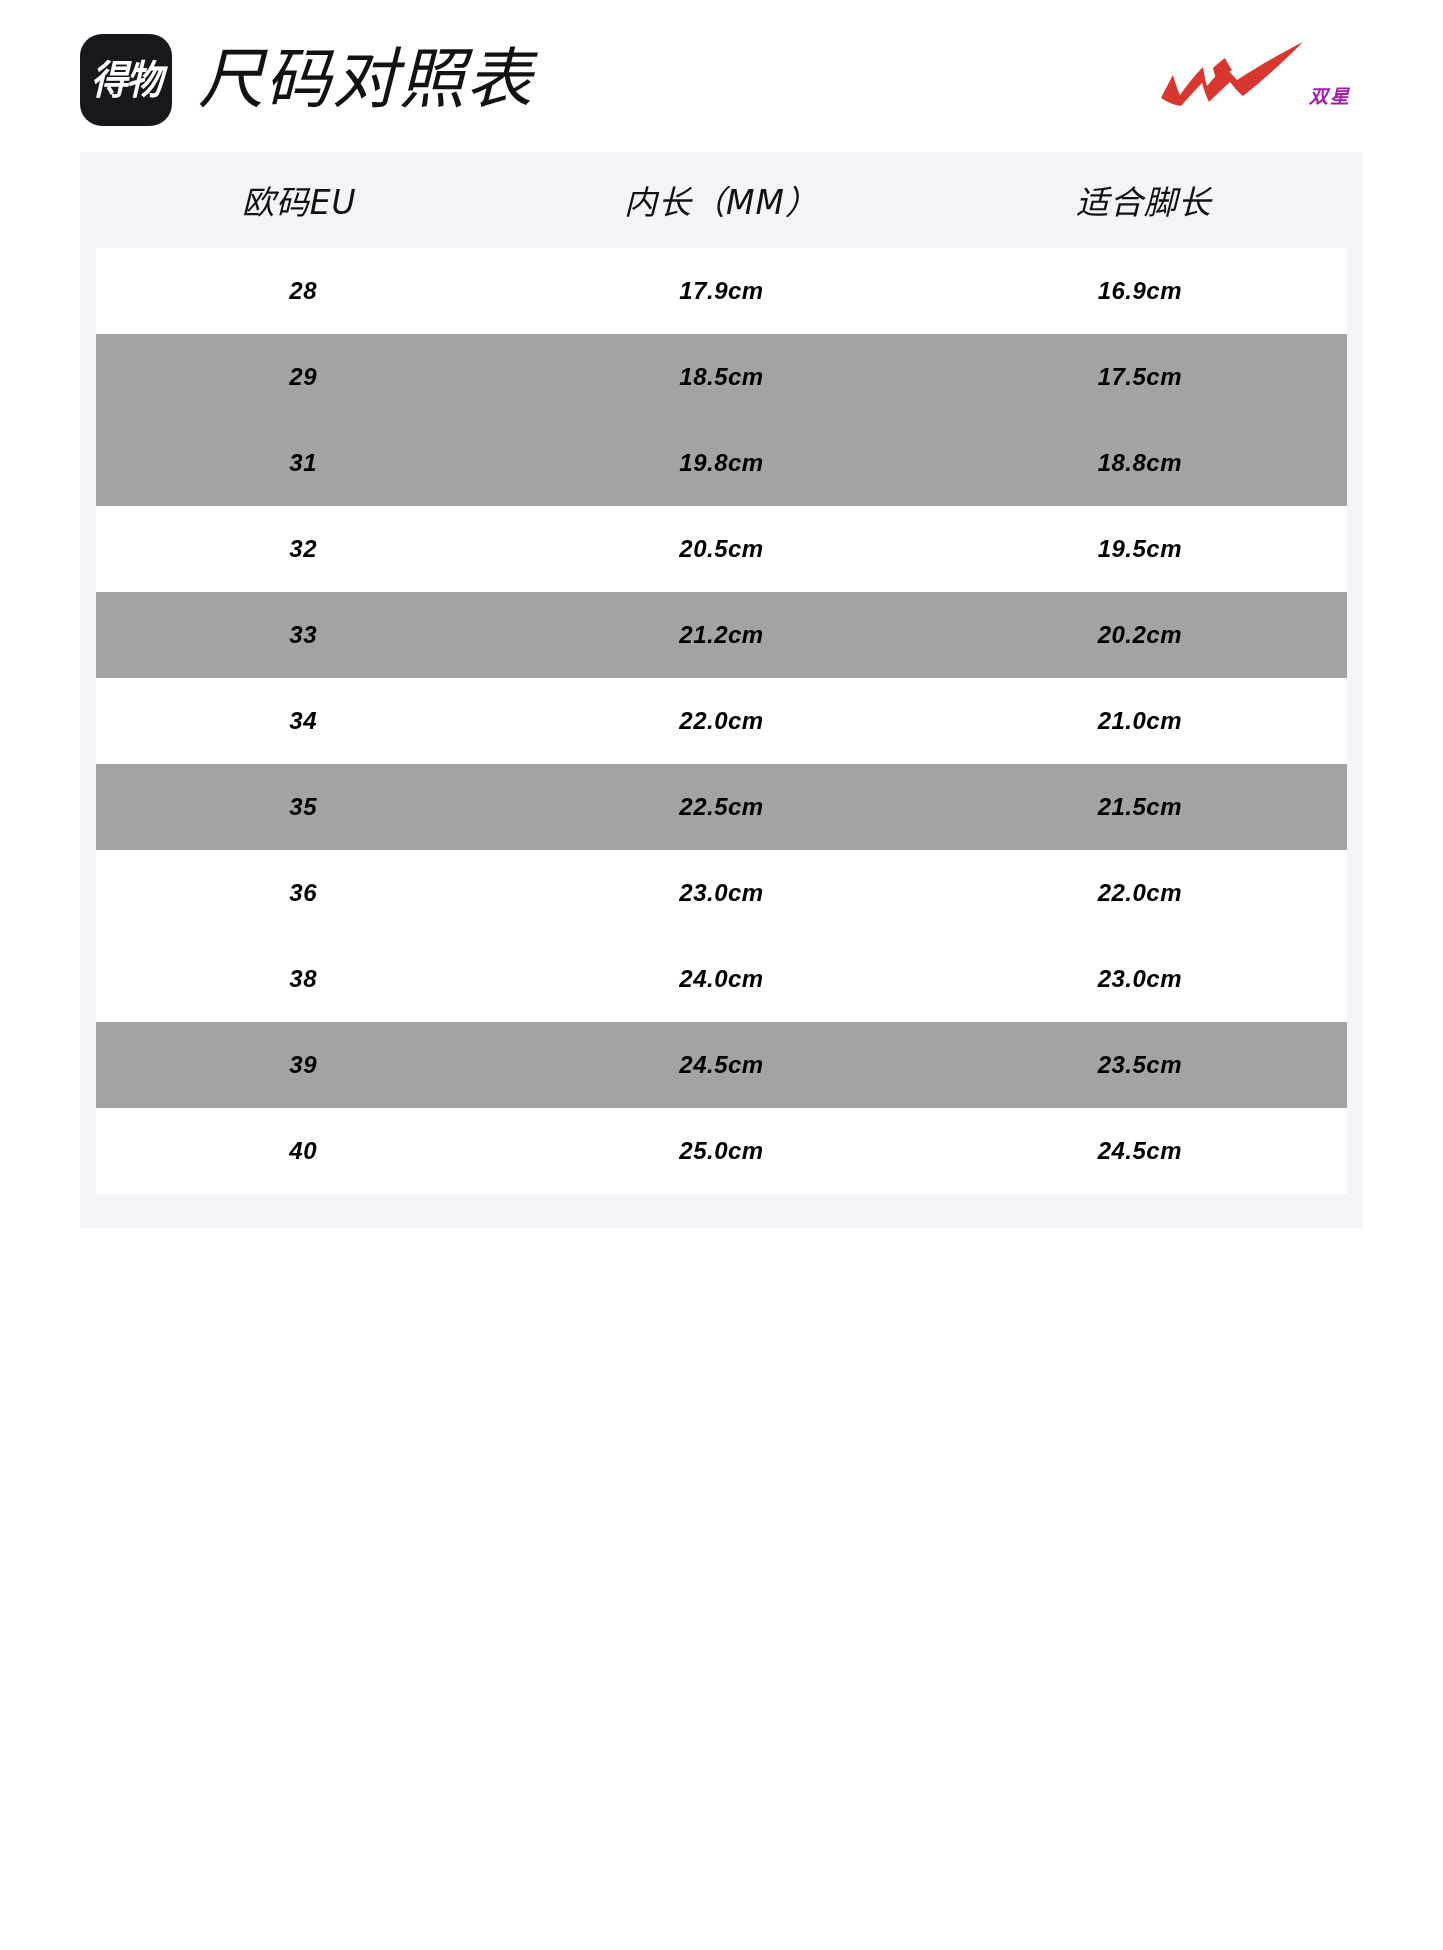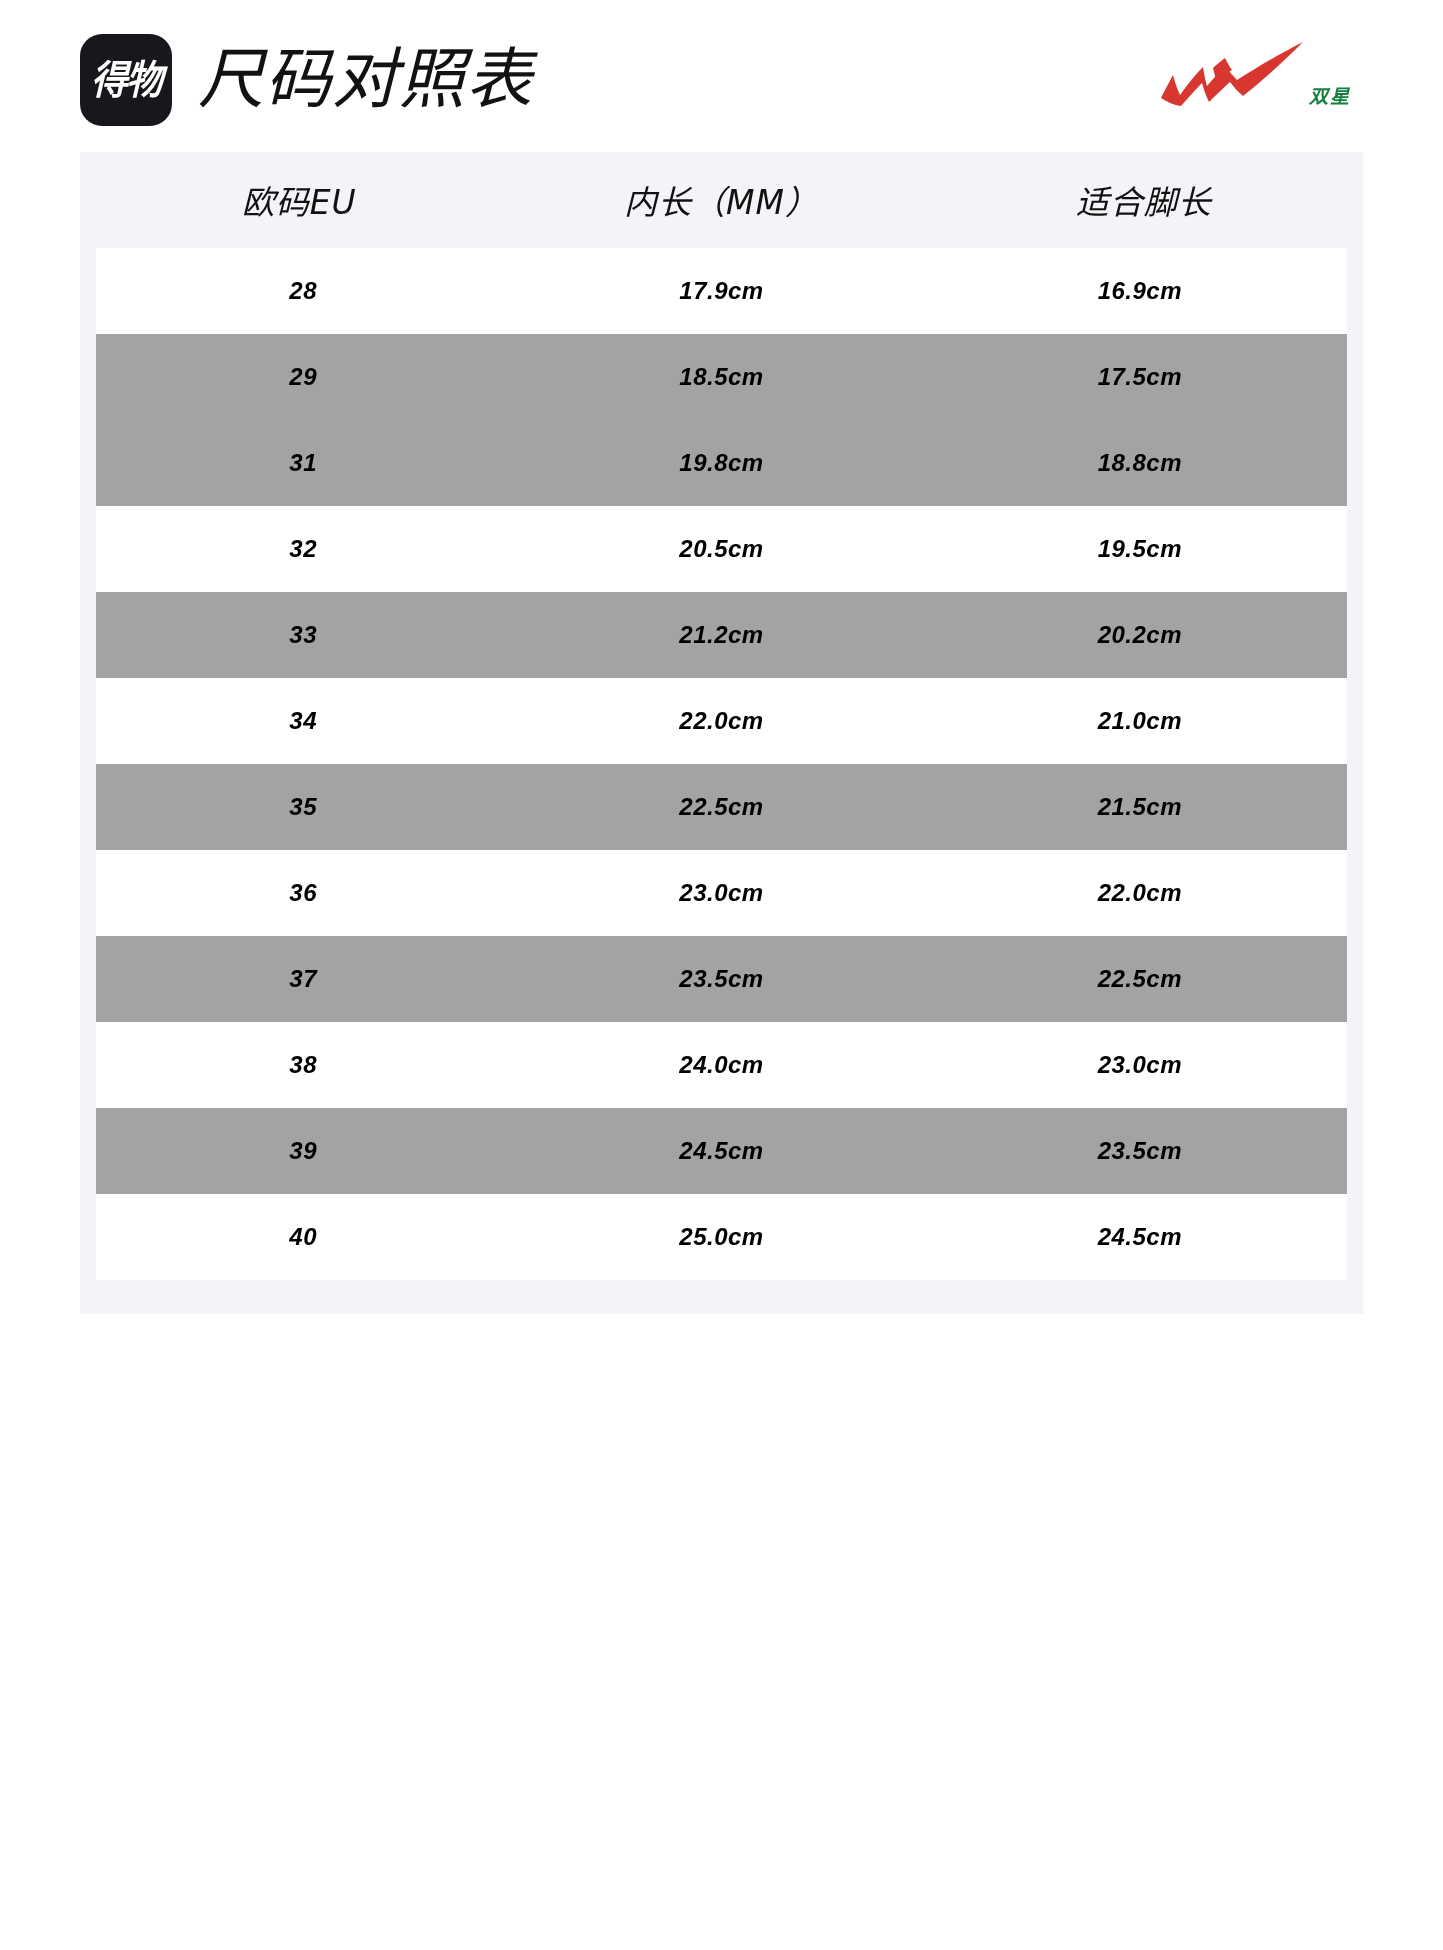--- a/index.html
+++ b/index.html
@@ -81,21 +81,21 @@
     height: 78px;
   }
   .brand-mark {
     display: block;
   }
   .brand-name {
     margin-left: 4px;
     margin-bottom: 6px;
     font-size: 19px;
     font-weight: 700;
-    color: #15803d;
+    color: #a21caf;
     letter-spacing: 2px;
     line-height: 1;
     white-space: nowrap;
   }
 
   
   .table-panel {
     position: absolute;
     left: 80px;
     top: 152px;
@@ -242,25 +242,20 @@
         <tr class="row-even">
           <td>35</td>
           <td>22.5cm</td>
           <td>21.5cm</td>
         </tr>
         <tr class="row-odd">
           <td>36</td>
           <td>23.0cm</td>
           <td>22.0cm</td>
         </tr>
-        <tr class="row-even">
-          <td>37</td>
-          <td>23.5cm</td>
-          <td>22.5cm</td>
-        </tr>
         <tr class="row-odd">
           <td>38</td>
           <td>24.0cm</td>
           <td>23.0cm</td>
         </tr>
         <tr class="row-even">
           <td>39</td>
           <td>24.5cm</td>
           <td>23.5cm</td>
         </tr>

